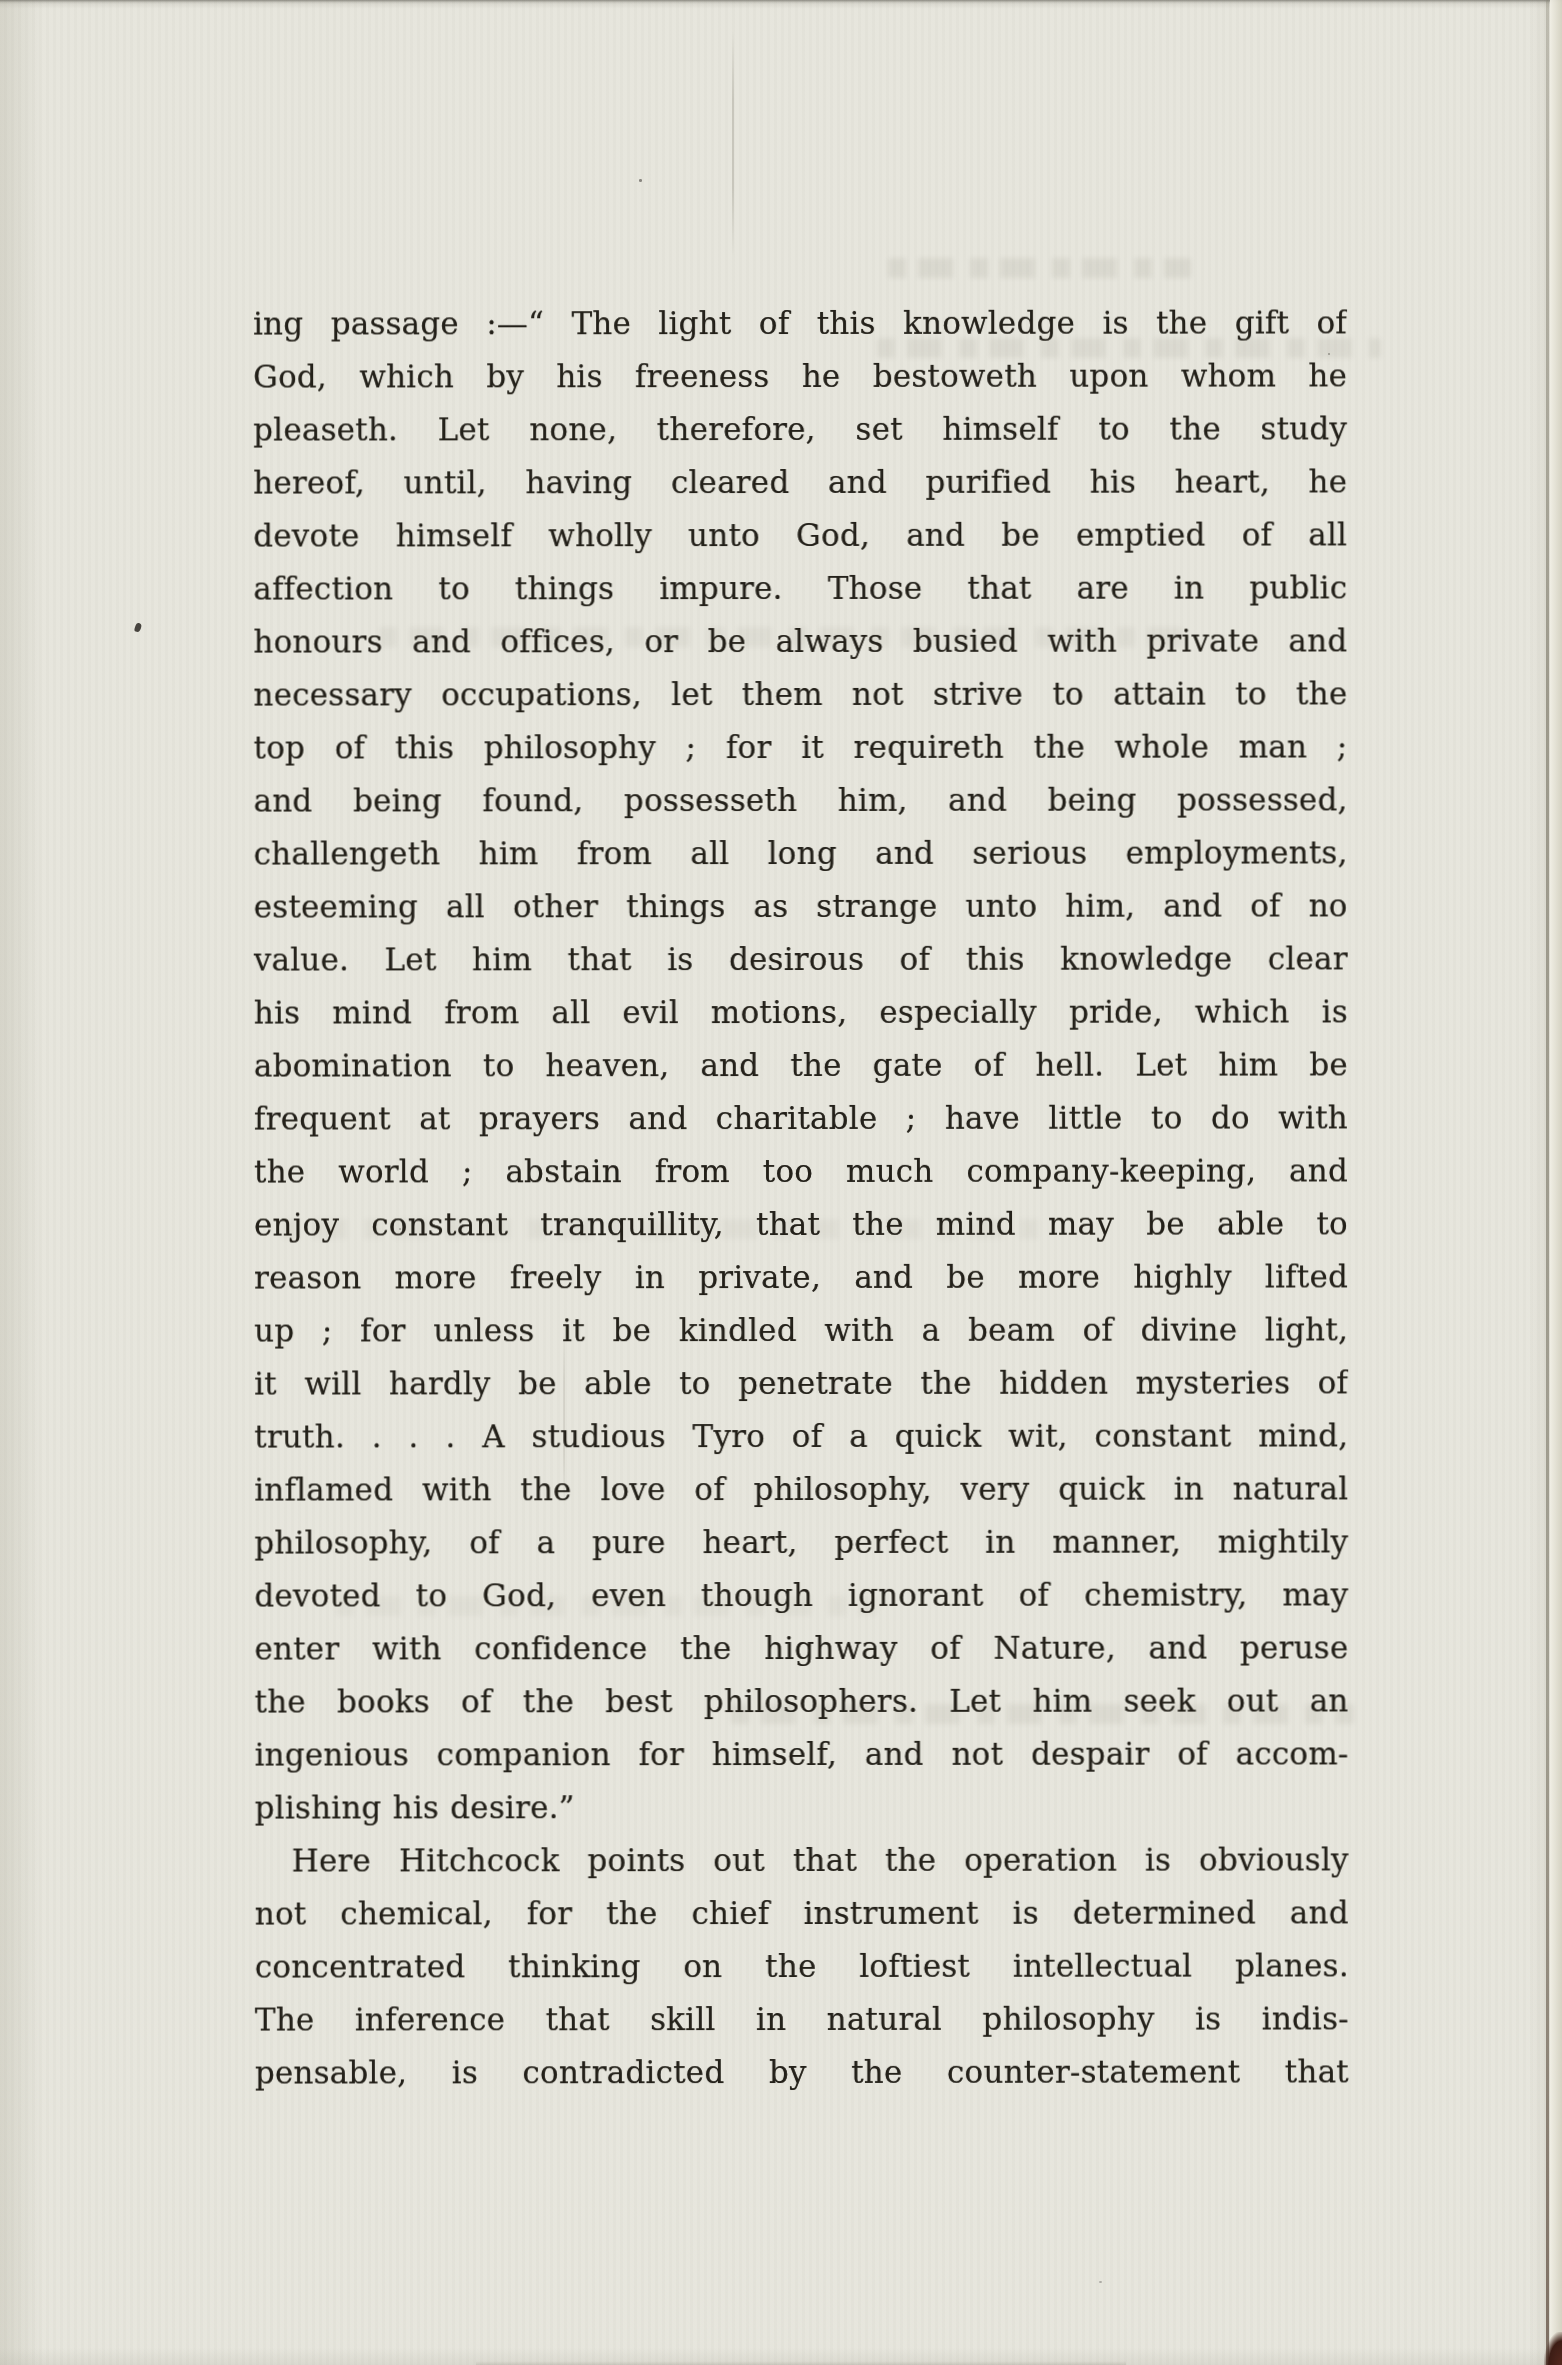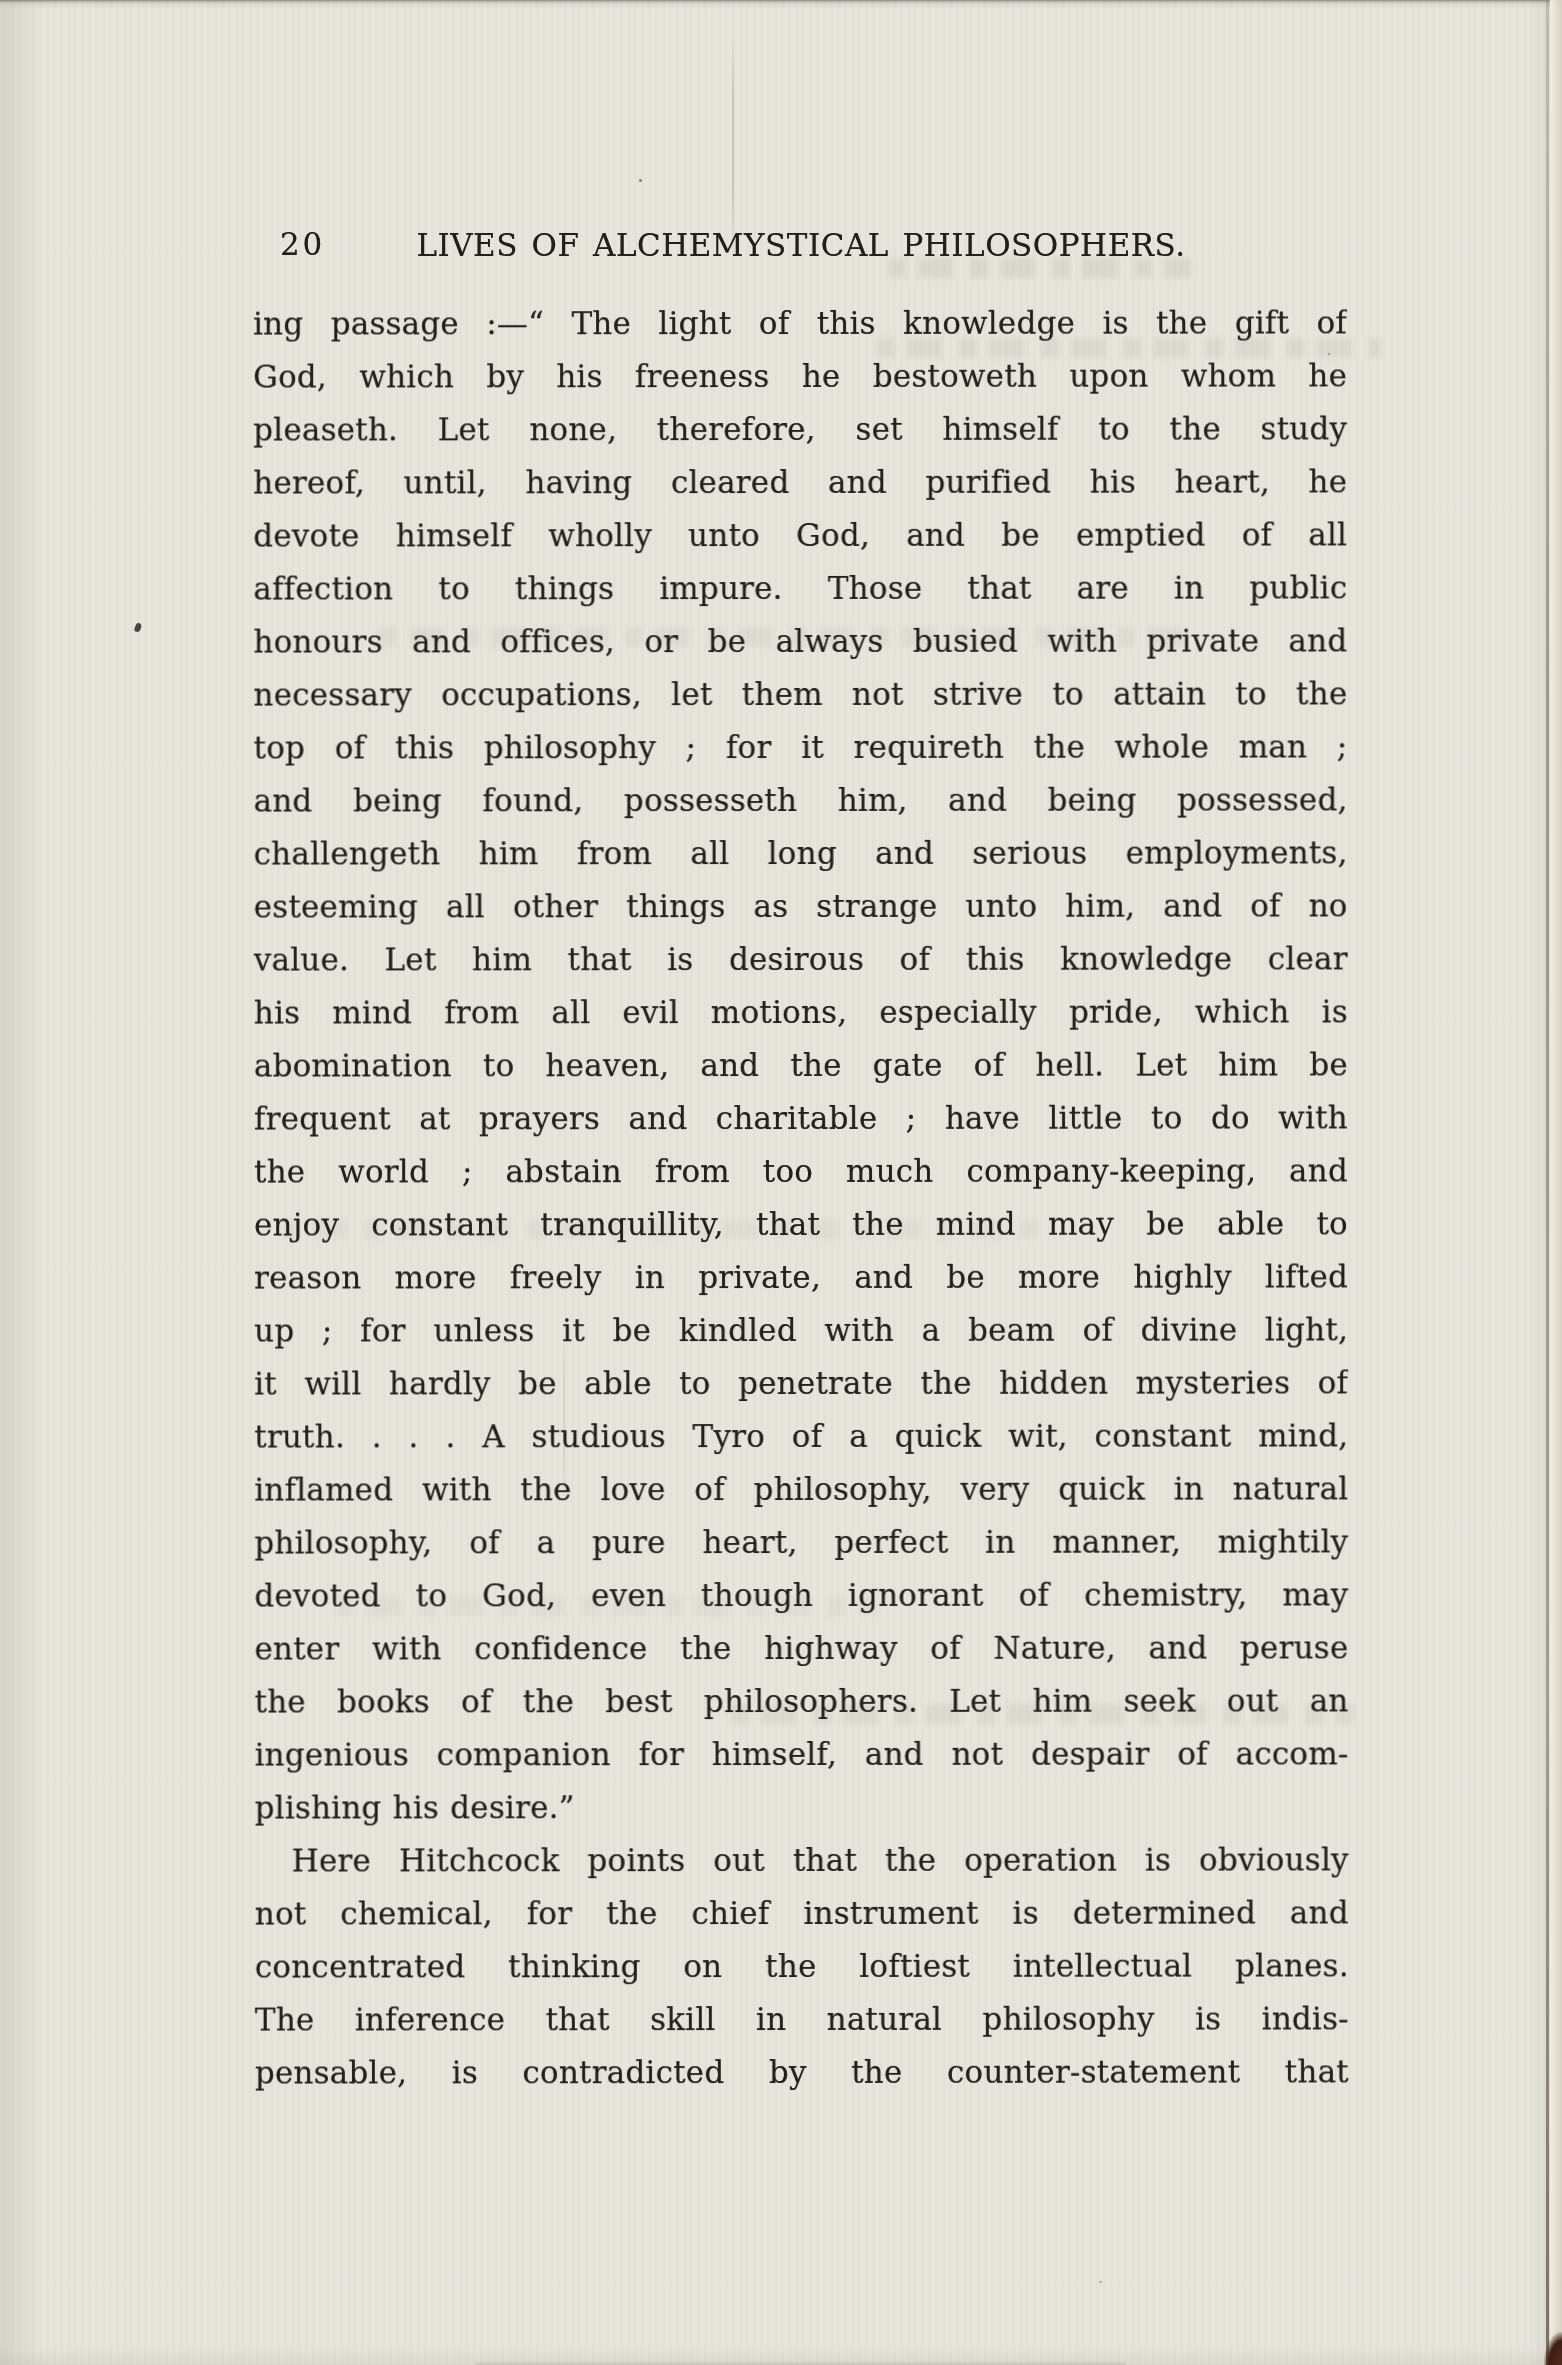--- a/index.html
+++ b/index.html
@@ -134,24 +134,20 @@
   <div class="ghost g4"></div>
   <div class="ghost g5"></div>
   <div class="ghost g6"></div>
 
   <div class="speck s1"></div>
   <div class="speck s2"></div>
   <div class="speck s3"></div>
   <div class="speck s4"></div>
   <div class="speck s5"></div>
 
-  <header class="running-head">
-    <span class="page-number">20</span>
-    <span class="head-title">LIVES OF ALCHEMYSTICAL PHILOSOPHERS.</span>
-  </header>
 
   <main class="text-block">
       <div class="paragraph">
         <div class="text-line">ing passage :—“ The light of this knowledge is the gift of</div>
         <div class="text-line">God, which by his freeness he bestoweth upon whom he</div>
         <div class="text-line">pleaseth.  Let none, therefore, set himself to the study</div>
         <div class="text-line">hereof, until, having cleared and purified his heart, he</div>
         <div class="text-line">devote himself wholly unto God, and be emptied of all</div>
         <div class="text-line">affection to things impure.  Those that are in public</div>
         <div class="text-line">honours and offices, or be always busied with private and</div>

